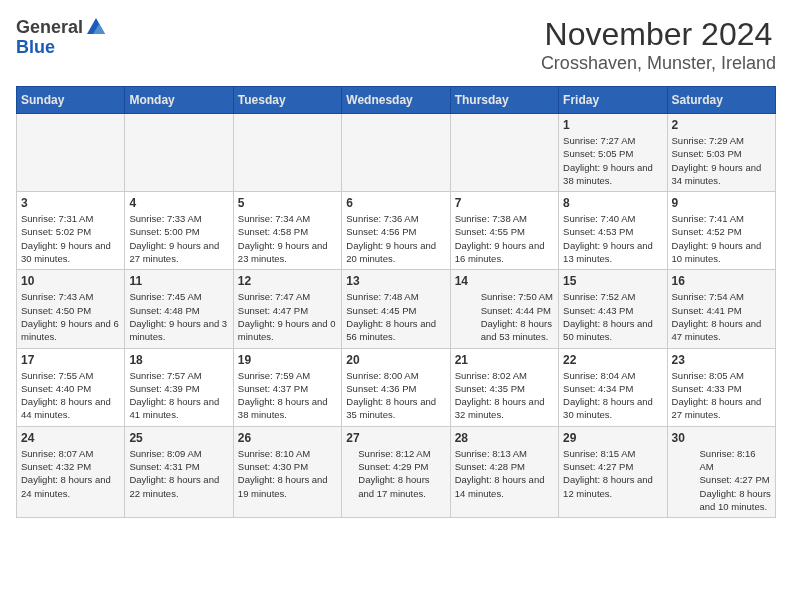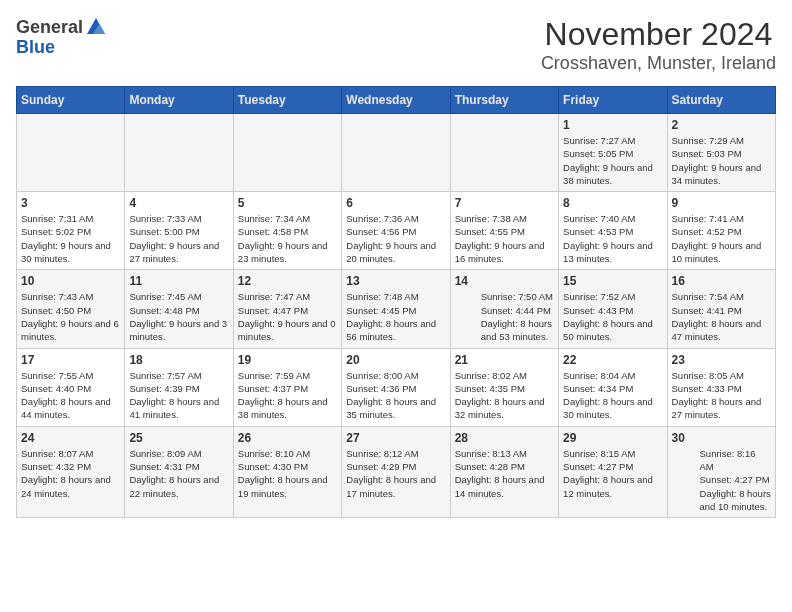--- a/index.html
+++ b/index.html
@@ -291,21 +291,21 @@
 Daylight: 8 hours and 22 minutes.</div>
         </td>
         <td>
           <div class="day-number">26</div>
           <div class="day-info" style="white-space: pre-line;">Sunrise: 8:10 AM
 Sunset: 4:30 PM
 Daylight: 8 hours and 19 minutes.</div>
         </td>
         <td>
           <div class="day-number">27</div>
-          <div class="day-info" style="white-space: pre-line;">Sunrise: 8:12 AM
+          <div class="day-info" style="white-space: pre-line; margin-left: 12px;">Sunrise: 8:12 AM
 Sunset: 4:29 PM
 Daylight: 8 hours and 17 minutes.</div>
         </td>
         <td>
           <div class="day-number">28</div>
           <div class="day-info" style="white-space: pre-line;">Sunrise: 8:13 AM
 Sunset: 4:28 PM
 Daylight: 8 hours and 14 minutes.</div>
         </td>
         <td>

